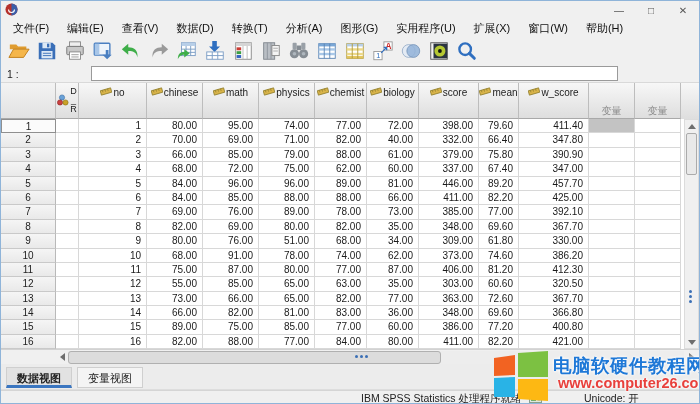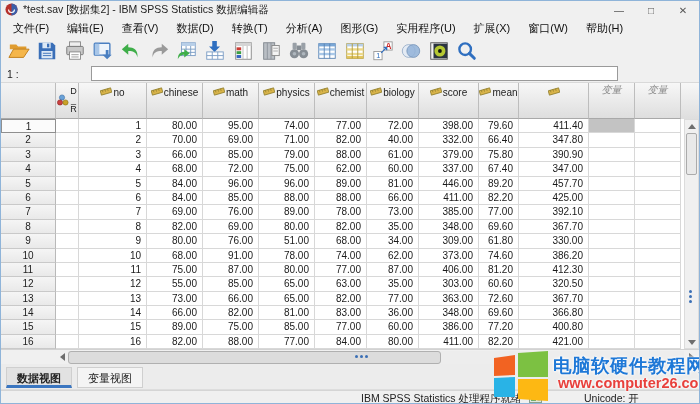--- a/index.html
+++ b/index.html
@@ -33,21 +33,21 @@
     font-family:inherit; }
   .cellref .visinfo { position:absolute; right:5px; top:3px; font-size:10px; color:#222; }
   
   .gridwrap { position:absolute; top:82px; left:0; width:700px; height:266px; background:#fff; }
   .ghead { display:flex; height:36px; background:linear-gradient(#f7f7f7,#dedede); }
   .hcell { border-right:1px solid #bdbdbd; border-bottom:1px solid #a9a9a9;
     font-size:10px; color:#222; display:flex; justify-content:center;
     padding-top:4px; overflow:hidden; background:linear-gradient(#f7f7f7,#dedede); }
   .hcell.corner { background:linear-gradient(#f3f3f3,#e2e2e2); }
   .hcell .hname { margin-left:1px; }
-  .hcell.empty { color:#8a8a8a; align-items:flex-start; padding-top:0;font-style:italic; }
+  .hcell.empty { color:#8a8a8a; align-items:flex-end; padding-top:0; }
   .hcell.dr { flex-direction:row; padding-top:0; align-items:center; }
   .dr-letters { display:flex; flex-direction:column; align-items:center; line-height:9px;
     font-size:9px; margin-left:1px; }
   .gbody .grow { display:flex; height:14.4px; }
   .rcell { background:linear-gradient(#f5f5f5,#e9e9e9); border-right:1px solid #b9b9b9;
     border-bottom:1px solid #c9c9c9; font-size:10px; color:#222; text-align:center;
     line-height:13px; }
   .rcell.current { background:#fbfbfb; border:1px solid #8f8f8f; }
   .dcell { border-right:1px solid #d8d8d8; border-bottom:1px solid #d8d8d8;
     font-size:10px; text-align:right; padding-right:5px; line-height:13.5px;
@@ -98,21 +98,20 @@
 <body>
 
 <div class="titlebar">
   <span>
     <svg width="13" height="13" viewBox="0 0 14 14">
         <circle cx="7" cy="7" r="6.5" fill="#b5312c"></circle>
         <path d="M7 .5 A6.5 6.5 0 0 1 7 13.5 Z" fill="#3b5ea8"></path>
         <path d="M3.8 7 a3.2 3.2 0 0 0 6.4 0" stroke="#fff" stroke-width="1.2" fill="none"></path>
       </svg>
   </span>
-  <span class="ttext">*test.sav [数据集2] - IBM SPSS Statistics 数据编辑器</span>
   <div class="wincontrols">
     <div class="wbtn">—</div>
     <div class="wbtn">□</div>
     <div class="wbtn">✕</div>
   </div>
 </div>
 
 <div class="menubar" id="menubar">
     <span class="menu-item">文件(F)</span>
     <span class="menu-item">编辑(E)</span>
@@ -384,20 +383,21 @@
       </div>
       <div class="hcell" style="width: 70px;">
         <span><svg width="12" height="9" viewBox="0 0 13 10">
             <g transform="rotate(-16 6.5 5)">
               <rect x="0.5" y="2.5" width="12" height="5" fill="#d9b44a" stroke="#8a7a2a" stroke-width="0.8"></rect>
               <line x1="3" y1="2.5" x2="3" y2="5" stroke="#8a7a2a" stroke-width="0.7"></line>
               <line x1="6" y1="2.5" x2="6" y2="5" stroke="#8a7a2a" stroke-width="0.7"></line>
               <line x1="9" y1="2.5" x2="9" y2="5" stroke="#8a7a2a" stroke-width="0.7"></line>
             </g>
           </svg></span>
+        <span class="hname">w_score</span>
       </div>
       <div class="hcell empty" style="width: 46px;">
         <span>变量</span>
       </div>
       <div class="hcell empty" style="width: 46px;">
         <span>变量</span>
       </div>
     </div>
   <div class="gbody" id="gbody">
       <div class="grow">

